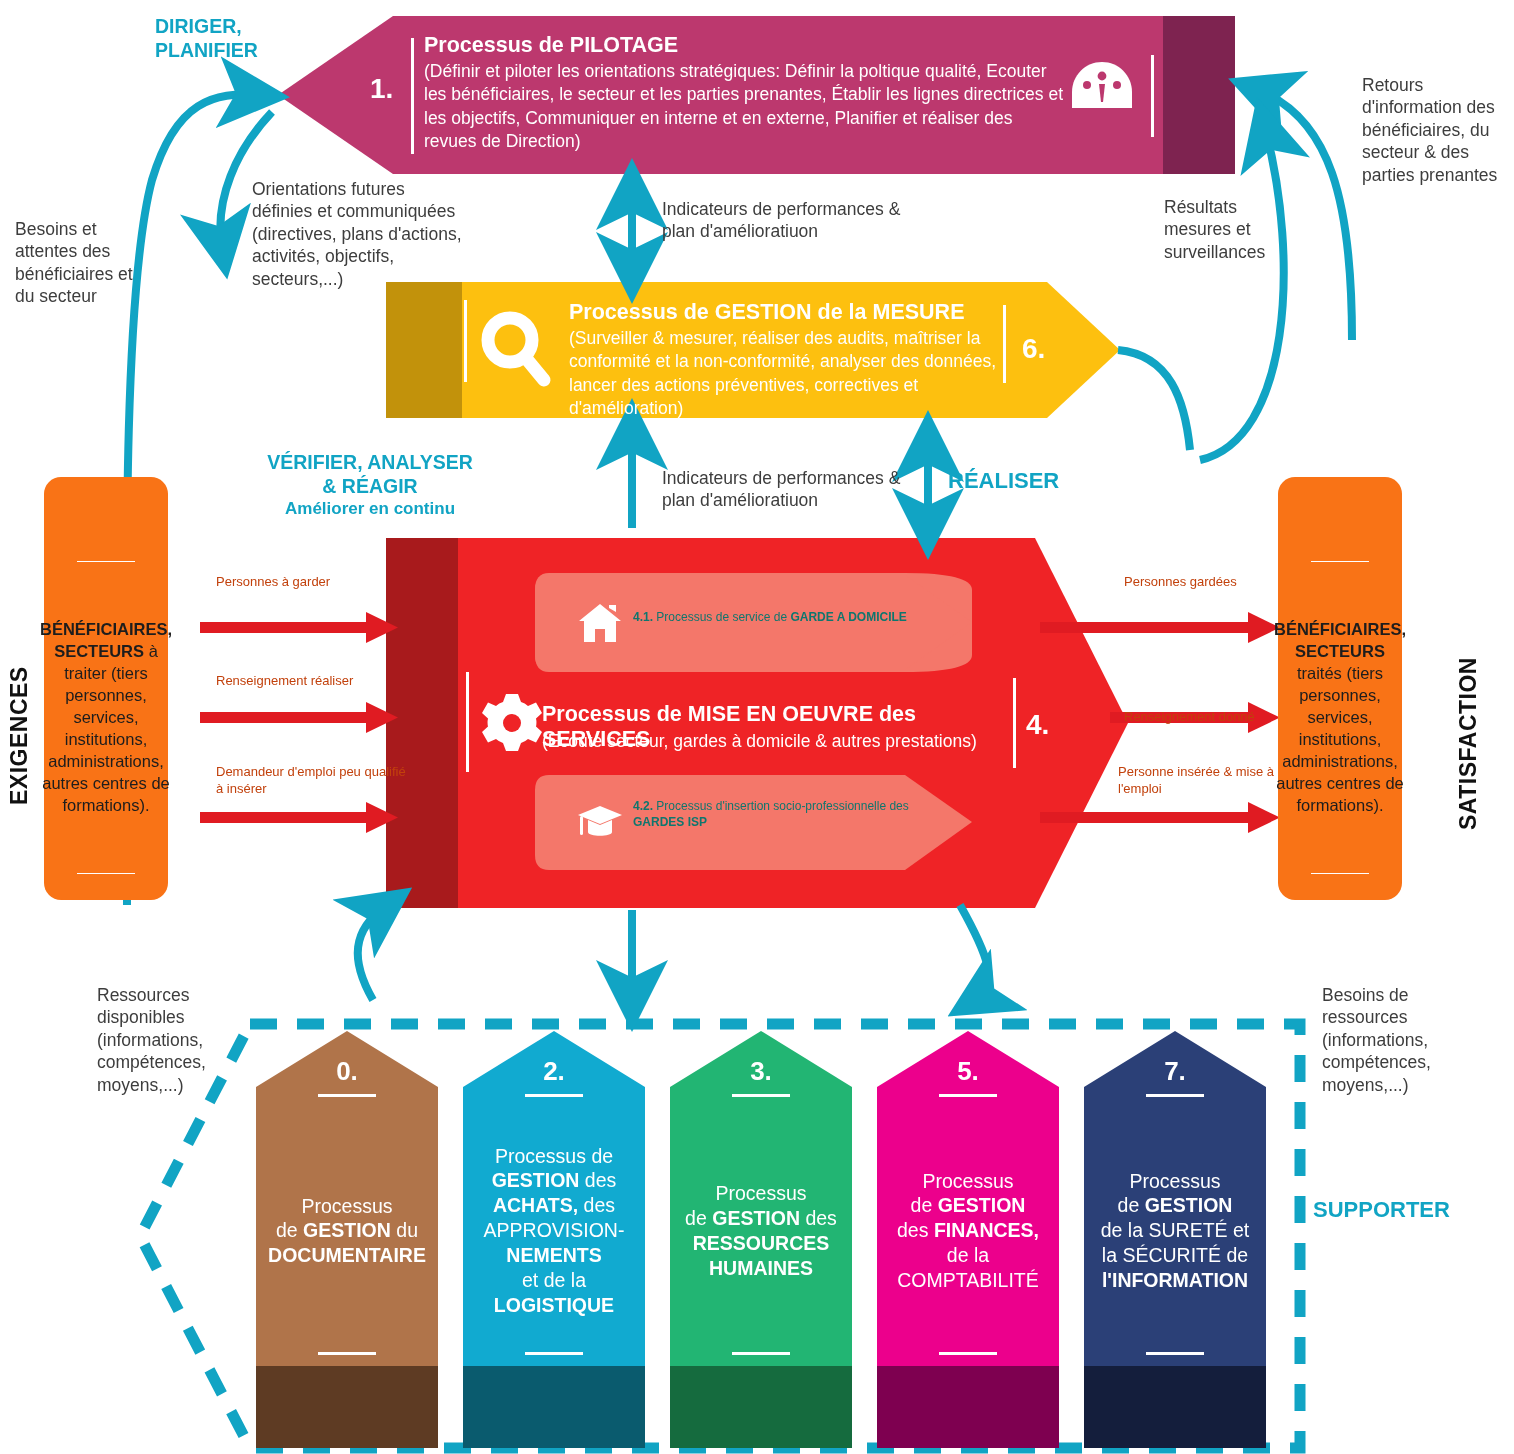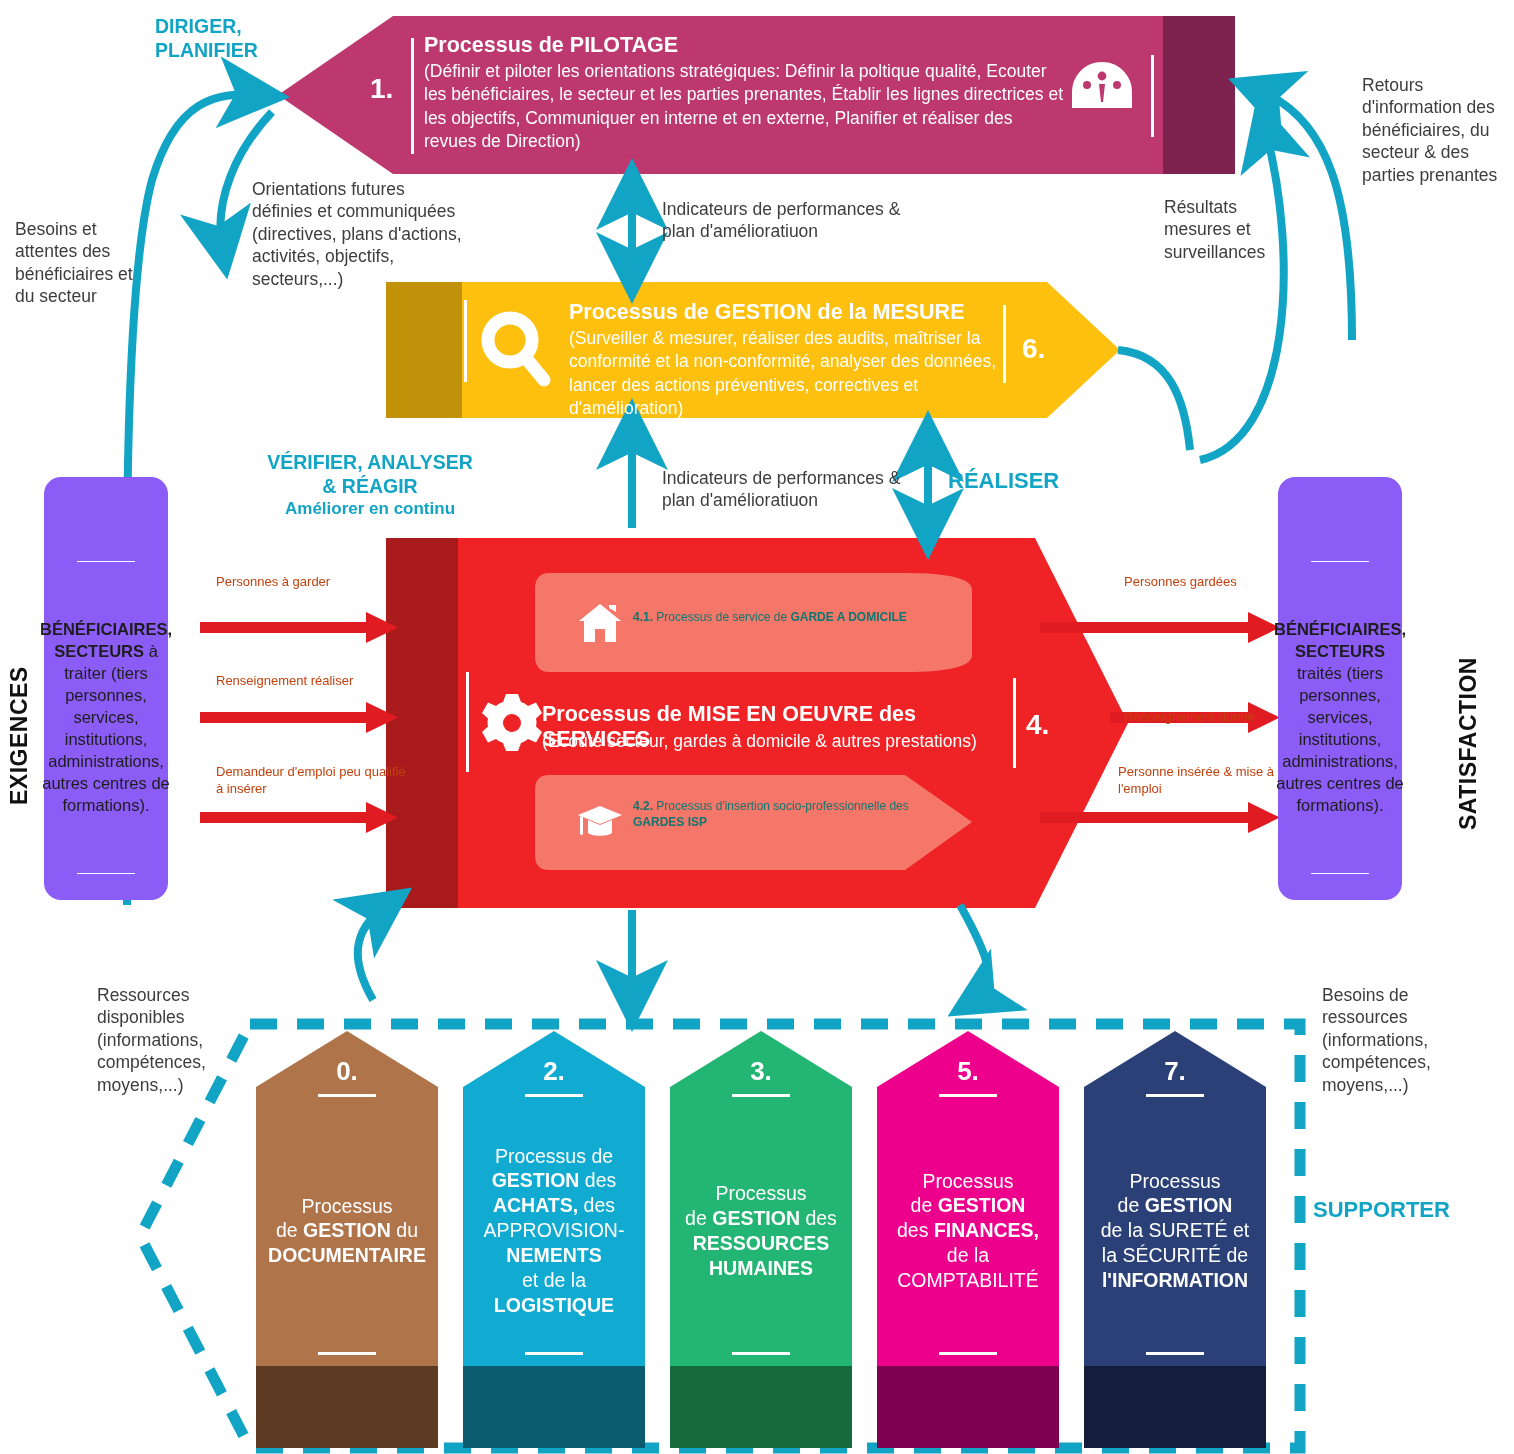--- a/index.html
+++ b/index.html
@@ -9,21 +9,21 @@
   .abs{position:absolute;}
   svg.layer{position:absolute;left:0;top:0;width:1514px;height:1454px;pointer-events:none;}
 
   
   .note{font-size:17.5px;line-height:1.28;color:#3d3d3d;}
   .cyanlbl{color:#11A4C4;font-weight:bold;font-size:19.5px;line-height:1.25;}
   .cyanlbl.sm{font-size:17px;}
   .redlbl{color:#c2410c;font-size:13px;line-height:1.3;}
 
   
-  .sidepanel{width:124px;background:#8b5cf6;border-radius:17px;
+  .sidepanel{width:124px;background:#f97316;border-radius:17px;
              display:flex;flex-direction:column;align-items:center;
              padding:16px 8px;box-sizing:border-box;gap:47px;}
   .sp-text{font-size:16.5px;line-height:1.33;color:#1d1d1d;text-align:center;}
   .sp-text b{font-weight:bold;}
   .sp-rule{width:58px;height:3px;background:#ffffff;margin:10px 0;}
   .vert{writing-mode:vertical-rl;transform:rotate(180deg);
         font-weight:bold;font-size:23px;letter-spacing:.5px;color:#111;}
 
   
   .bannertext{position:absolute;color:#fff;}

